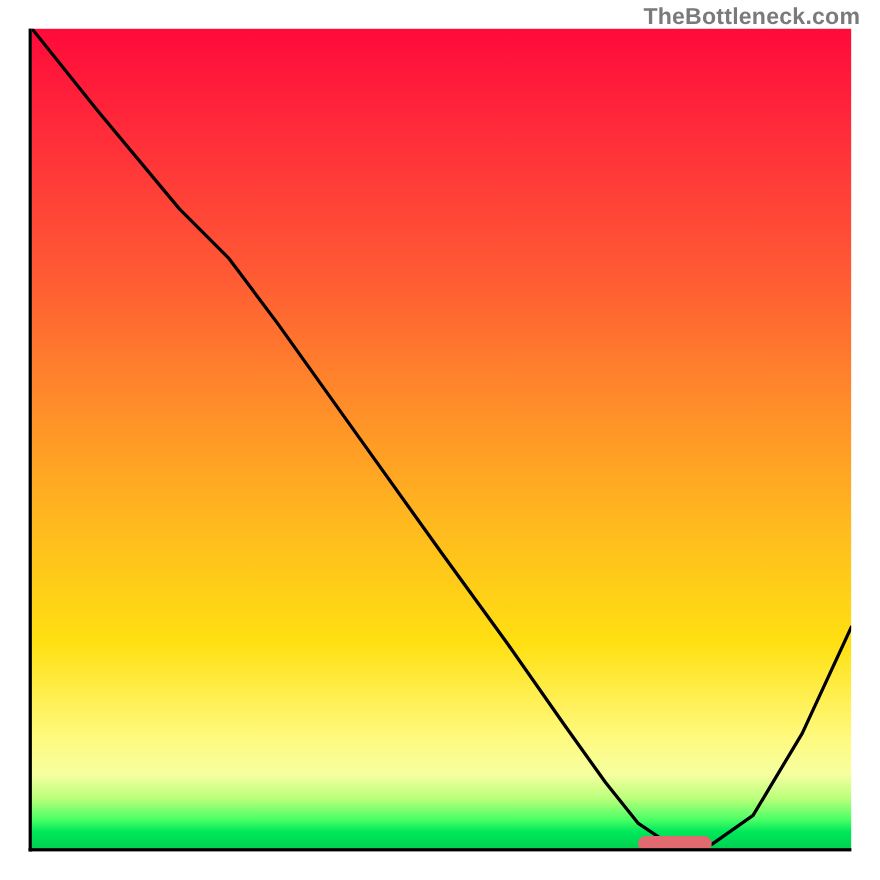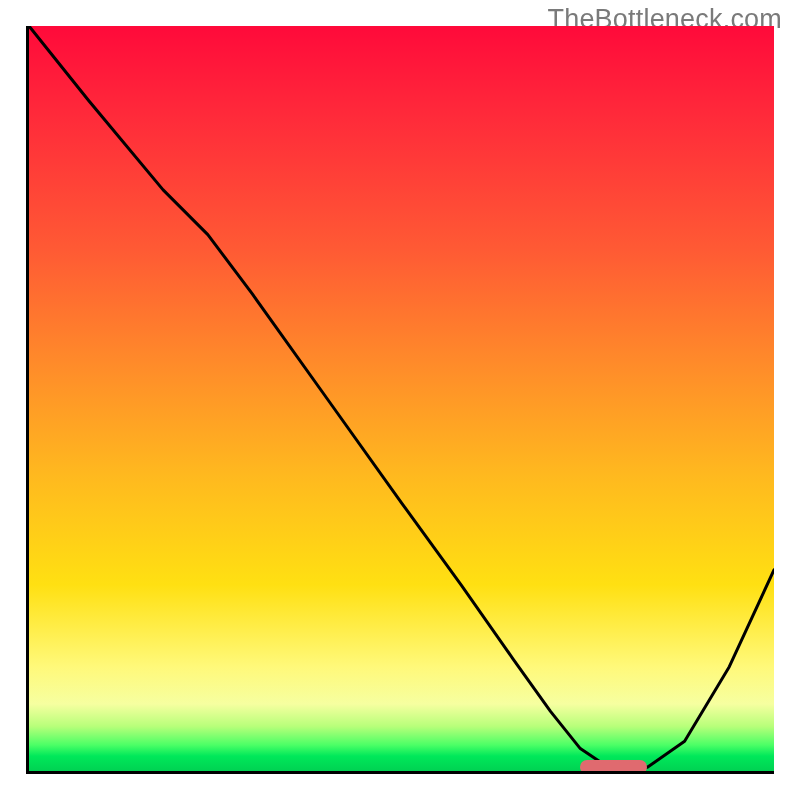--- a/index.html
+++ b/index.html
@@ -57,23 +57,23 @@
     position: absolute;
     height: 14px;
     border-radius: 7px;
     background: #e06a6f;
   }
   .watermark {
     position: absolute;
     top: 4px;
     right: 18px;
     color: #7a7a7a;
-    font-size: 27px;
+    font-size: 21px;
     letter-spacing: 0.2px;
-    font-weight: 400;
+    font-weight: 700;
   }
 </style>
 </head>
 <body>
 
 <div class="chart-container">
 
   <div class="watermark">TheBottleneck.com</div>
 
   <div class="plot-area">

